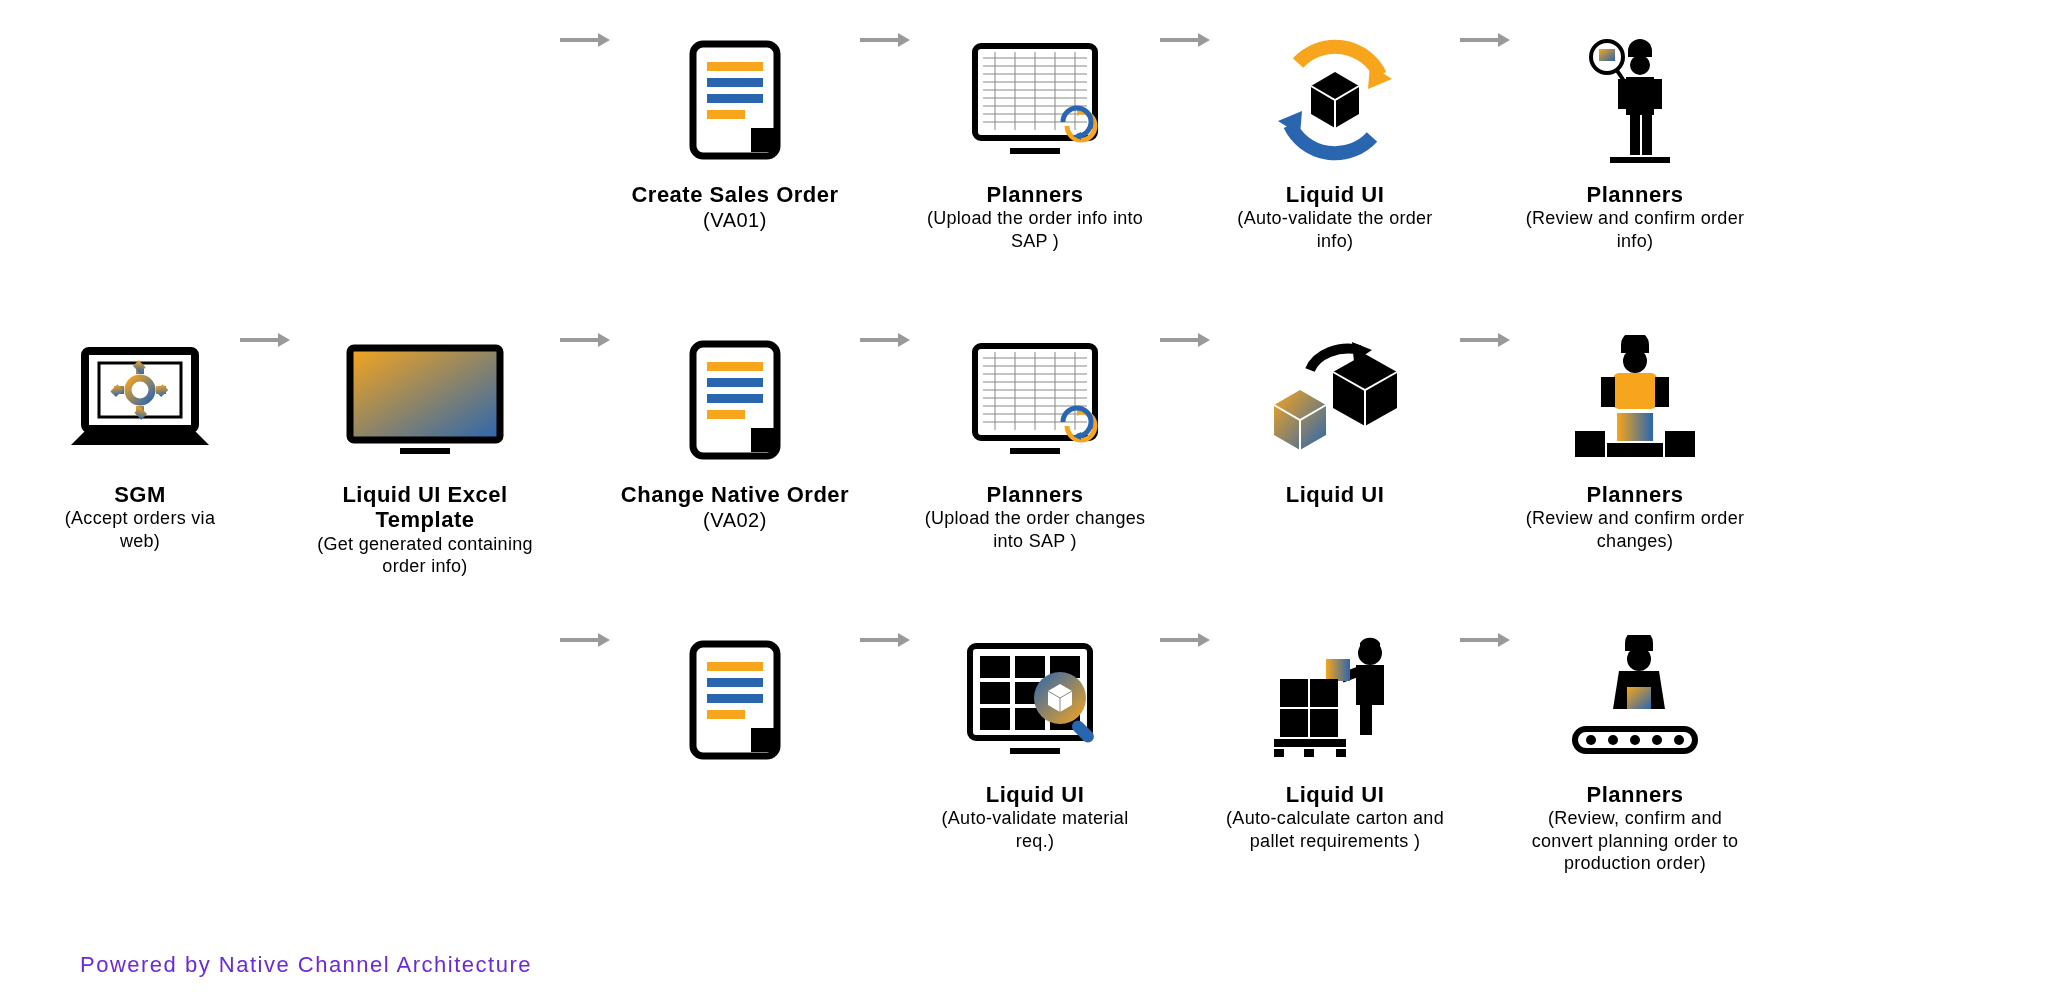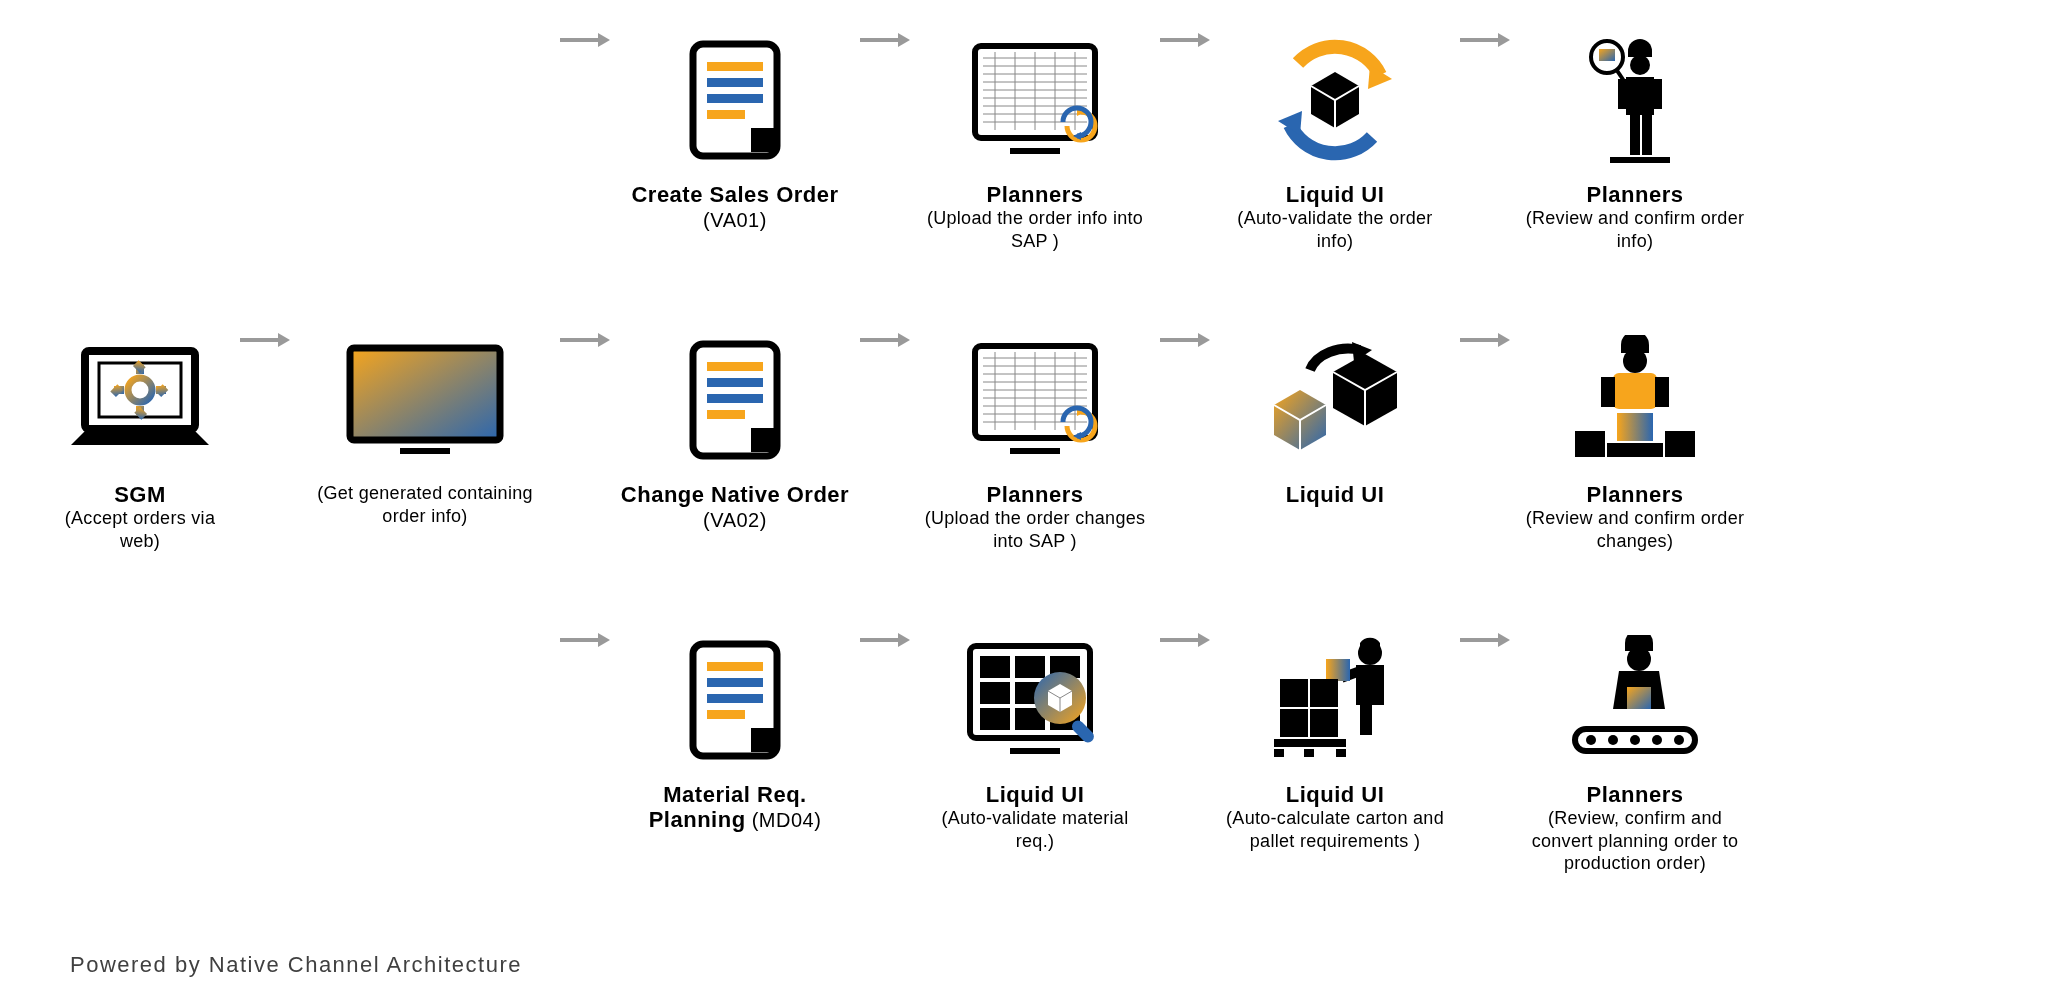--- a/index.html
+++ b/index.html
@@ -57,24 +57,24 @@
   }
   .arrow {
     width: 70px;
     display: flex;
     justify-content: center;
     align-items: center;
     padding-bottom: 60px;
   }
   .footer {
     position: absolute;
-    left: 70px;
+    left: 80px;
     bottom: 30px;
     font-size: 22px;
-    color: #404040;
+    color: #6d28d9;
     letter-spacing: 1.5px;
   }
 </style>
 </head>
 <body>
 
 <svg width="0" height="0" style="position:absolute">
   <defs>
     <linearGradient id="grad-ob" x1="0" y1="0" x2="1" y2="1">
       <stop offset="0%" stop-color="#f7a51c"></stop>
@@ -243,20 +243,21 @@
         </svg>
       </div>
 
     <div class="cell cell-wide" style="width:250px">
       <div class="icon-box">
         <svg width="170" height="120" viewBox="0 0 170 120">
           <rect x="10" y="8" width="150" height="92" rx="4" fill="url(#grad-ob)" stroke="#000" stroke-width="7"></rect>
           <rect x="60" y="108" width="50" height="6" fill="#000"></rect>
         </svg>
       </div>
+      <div class="title">Liquid UI Excel Template</div>
       <div class="subtitle">(Get generated containing order info)</div>
     </div>
 
     <div class="arrow">
         <svg width="50" height="20">
           <line x1="0" y1="10" x2="38" y2="10" stroke="#9a9a9a" stroke-width="4"></line>
           <polygon points="38,3 50,10 38,17" fill="#9a9a9a"></polygon>
         </svg>
       </div>
 
@@ -380,21 +381,20 @@
       <div class="icon-box">
         <svg width="100" height="120" viewBox="0 0 100 120">
             <rect x="8" y="4" width="84" height="112" rx="10" fill="#fff" stroke="#000" stroke-width="7"></rect>
             <rect x="22" y="22" width="56" height="9" fill="#f7a51c"></rect>
             <rect x="22" y="38" width="56" height="9" fill="#2a66b0"></rect>
             <rect x="22" y="54" width="56" height="9" fill="#2a66b0"></rect>
             <rect x="22" y="70" width="38" height="9" fill="#f7a51c"></rect>
             <rect x="66" y="88" width="24" height="24" fill="#000"></rect>
           </svg>
       </div>
-      <div class="title"><span>Material Req. Planning</span><span class="code"> (MD04)</span></div>
     </div>
 
     <div class="arrow">
         <svg width="50" height="20">
           <line x1="0" y1="10" x2="38" y2="10" stroke="#9a9a9a" stroke-width="4"></line>
           <polygon points="38,3 50,10 38,17" fill="#9a9a9a"></polygon>
         </svg>
       </div>
 
     <div class="cell">

